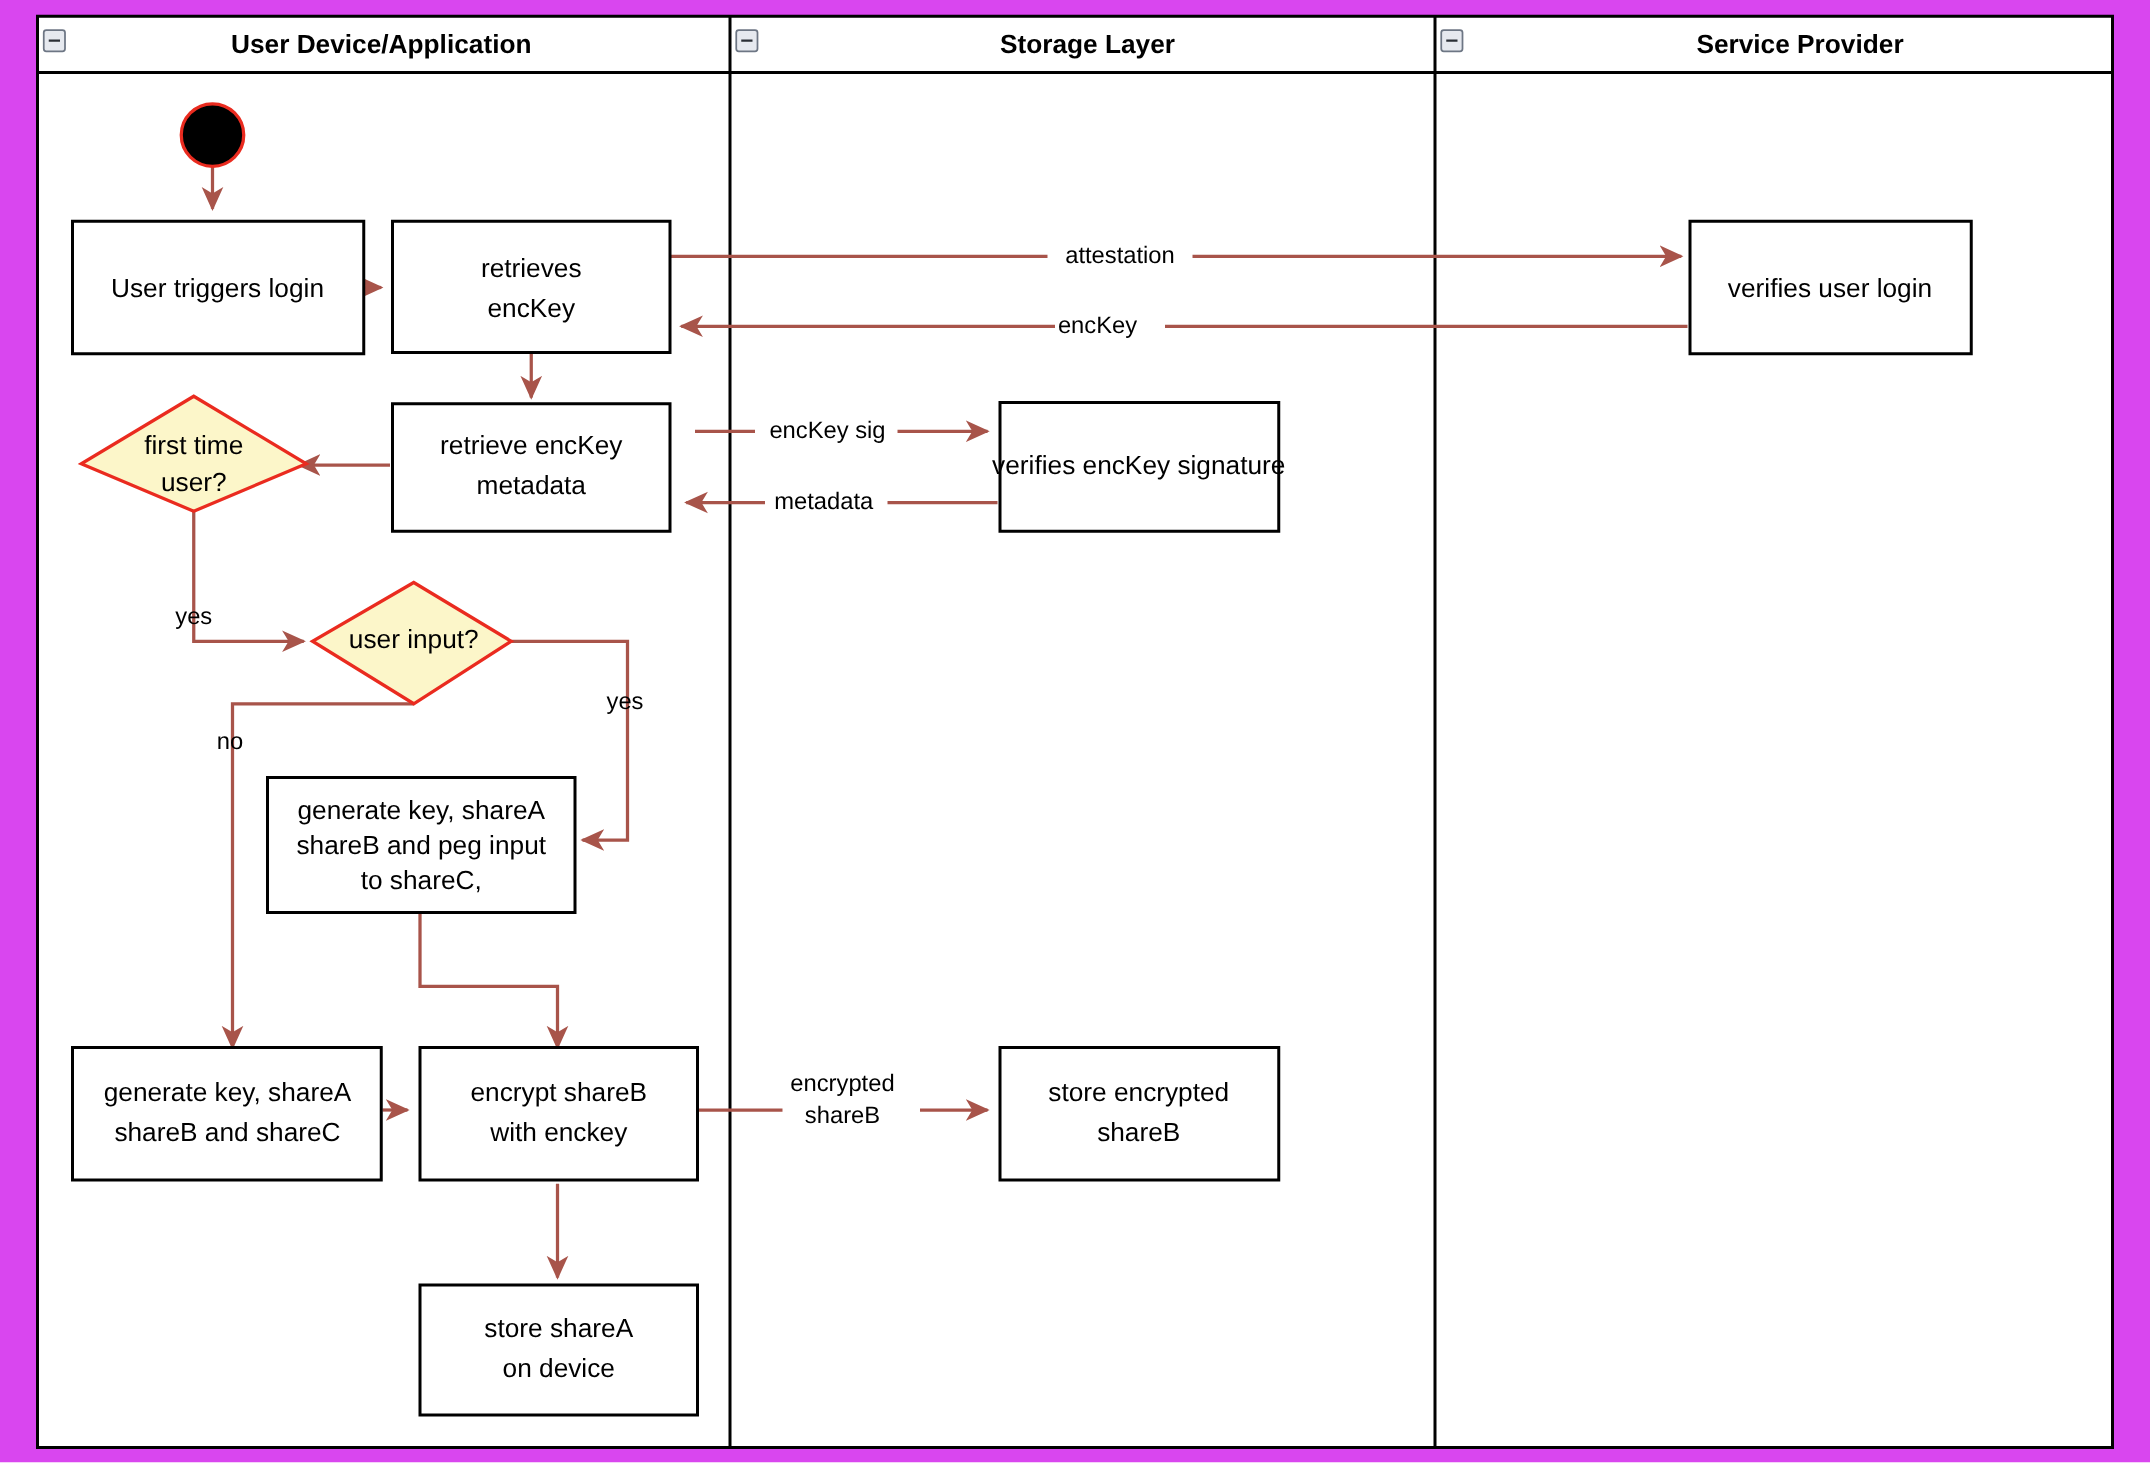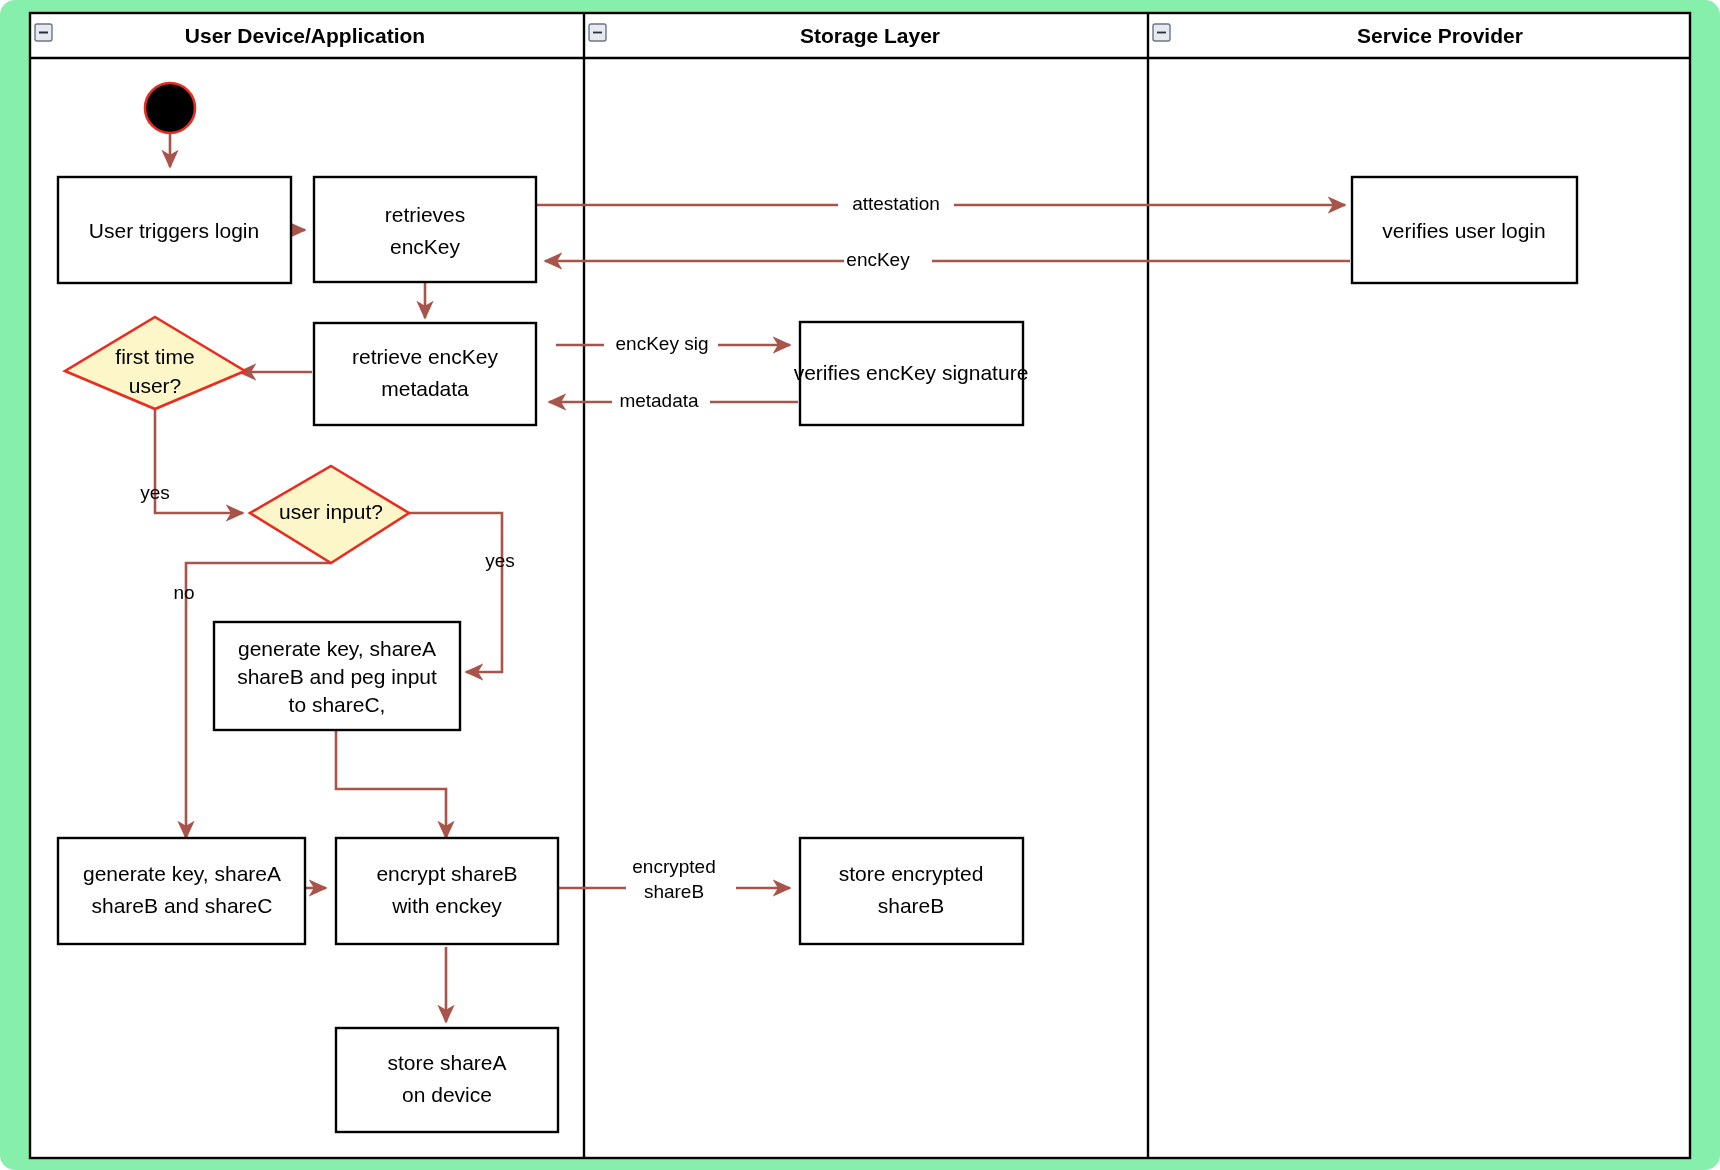--- a/index.html
+++ b/index.html
@@ -5,23 +5,22 @@
   html, body {
     margin: 0;
     padding: 0;
     background: #ffffff;
     font-family: "Liberation Sans", sans-serif;
   }
   #canvas {
     position: relative;
     width: 1720px;
     height: 1170px;
-    background: #86efac;
+    background: #d946ef;
     overflow: hidden;
-    border-radius: 15px;
   }
   svg.diagram {
     position: absolute;
     top: 0;
     left: 0;
     width: 1720px;
     height: 1170px;
     display: block;
   }
   .lane-header-text {

